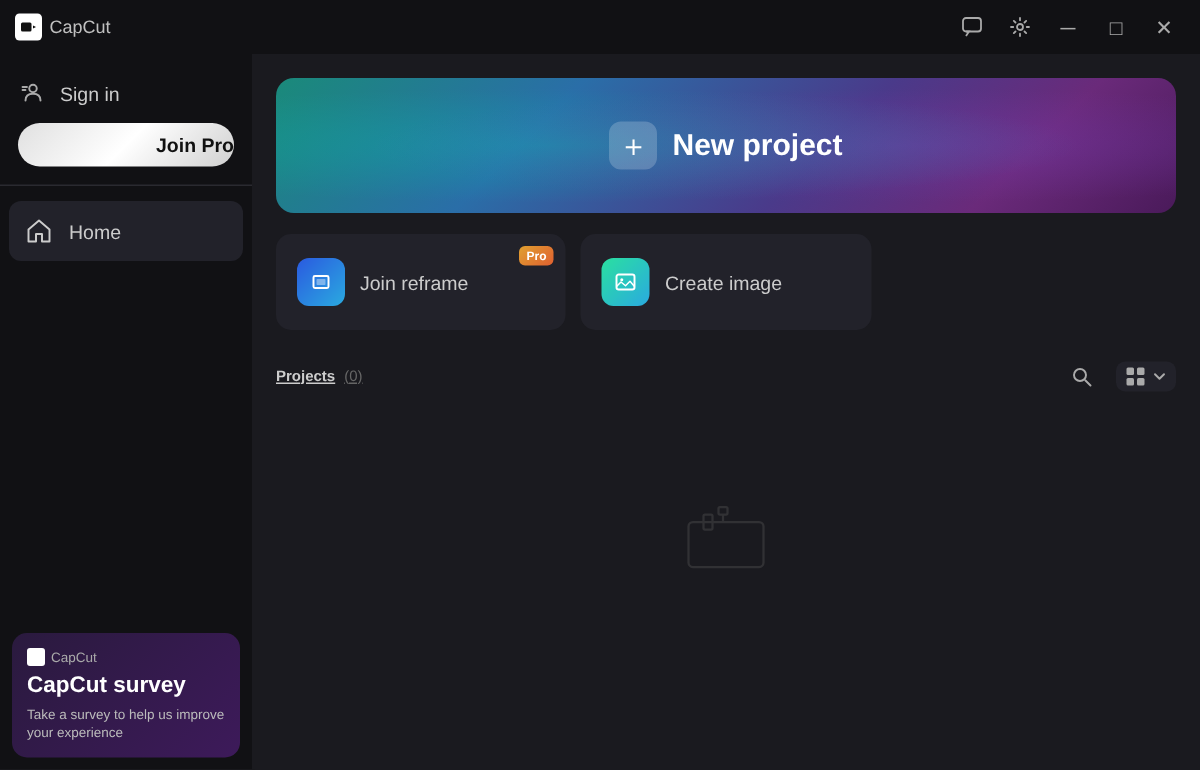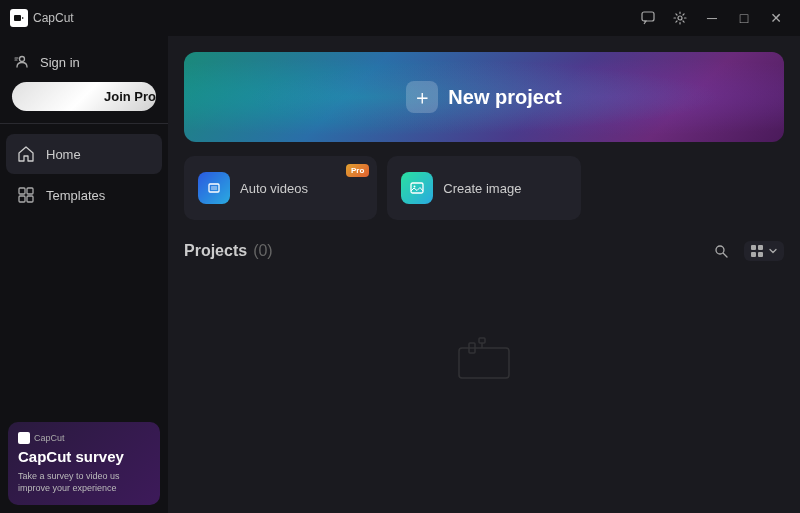--- a/index.html
+++ b/index.html
@@ -282,23 +282,24 @@
     }
 
     
     .projects-header {
       display: flex;
       align-items: center;
       justify-content: space-between;
       margin-bottom: 12px;
     }
     .projects-title {
-      font-size: 16px;
+      font-size: 10px;
       font-weight: 600;
       color: #ccc;
+      text-decoration: underline;
     }
     .projects-tools {
       display: flex;
       align-items: center;
       gap: 8px;
     }
     .tool-btn {
       width: 30px;
       height: 30px;
       background: transparent;
@@ -404,59 +405,48 @@
 
     <div class="sidebar-nav">
       <div class="nav-item active">
         <div class="nav-icon">
           <svg width="18" height="18" viewBox="0 0 18 18" fill="none">
             <path d="M2 8 L9 2 L16 8 V16 H11 V11 H7 V16 H2 Z" stroke="#ccc" stroke-width="1.3" fill="none" stroke-linejoin="round"></path>
           </svg>
         </div>
         <span class="nav-label">Home</span>
       </div>
-      <div class="nav-item">
-        <div class="nav-icon">
-          <svg width="18" height="18" viewBox="0 0 18 18" fill="none">
-            <rect x="2" y="2" width="6" height="6" rx="1" stroke="#aaa" stroke-width="1.3"></rect>
-            <rect x="10" y="2" width="6" height="6" rx="1" stroke="#aaa" stroke-width="1.3"></rect>
-            <rect x="2" y="10" width="6" height="6" rx="1" stroke="#aaa" stroke-width="1.3"></rect>
-            <rect x="10" y="10" width="6" height="6" rx="1" stroke="#aaa" stroke-width="1.3"></rect>
-          </svg>
-        </div>
-        <span class="nav-label">Templates</span>
-      </div>
     </div>
 
     <div class="sidebar-survey">
       <div class="survey-logo">
         <div class="survey-logo-icon"></div>
         <span>CapCut</span>
       </div>
       <div class="survey-title">CapCut survey</div>
-      <div class="survey-desc">Take a survey to video us improve your experience</div>
+      <div class="survey-desc">Take a survey to help us improve your experience</div>
     </div>
   </div>
 
   <div class="content">
 
     <div class="new-project-banner">
       <div class="new-project-plus">＋</div>
       <span class="new-project-label">New project</span>
     </div>
 
     <div class="quick-actions">
       <div class="action-card">
         <div class="action-icon reframe">
           <svg width="16" height="16" viewBox="0 0 16 16" fill="none">
             <rect x="3" y="4" width="10" height="8" rx="1" stroke="#fff" stroke-width="1.3"></rect>
             <rect x="5" y="6" width="6" height="4" rx="0.5" fill="rgba(255,255,255,0.4)"></rect>
           </svg>
         </div>
-        <span class="action-label">Auto videos</span>
+        <span class="action-label">Join reframe</span>
         <span class="pro-badge">Pro</span>
       </div>
       <div class="action-card">
         <div class="action-icon image">
           <svg width="16" height="16" viewBox="0 0 16 16" fill="none">
             <rect x="2" y="3" width="12" height="10" rx="1.5" stroke="#fff" stroke-width="1.3"></rect>
             <circle cx="5.5" cy="6.5" r="1" fill="#fff"></circle>
             <path d="M2 11 L5 8 L8 10.5 L11 7.5 L14 11" stroke="#fff" stroke-width="1" stroke-linejoin="round"></path>
           </svg>
         </div>

